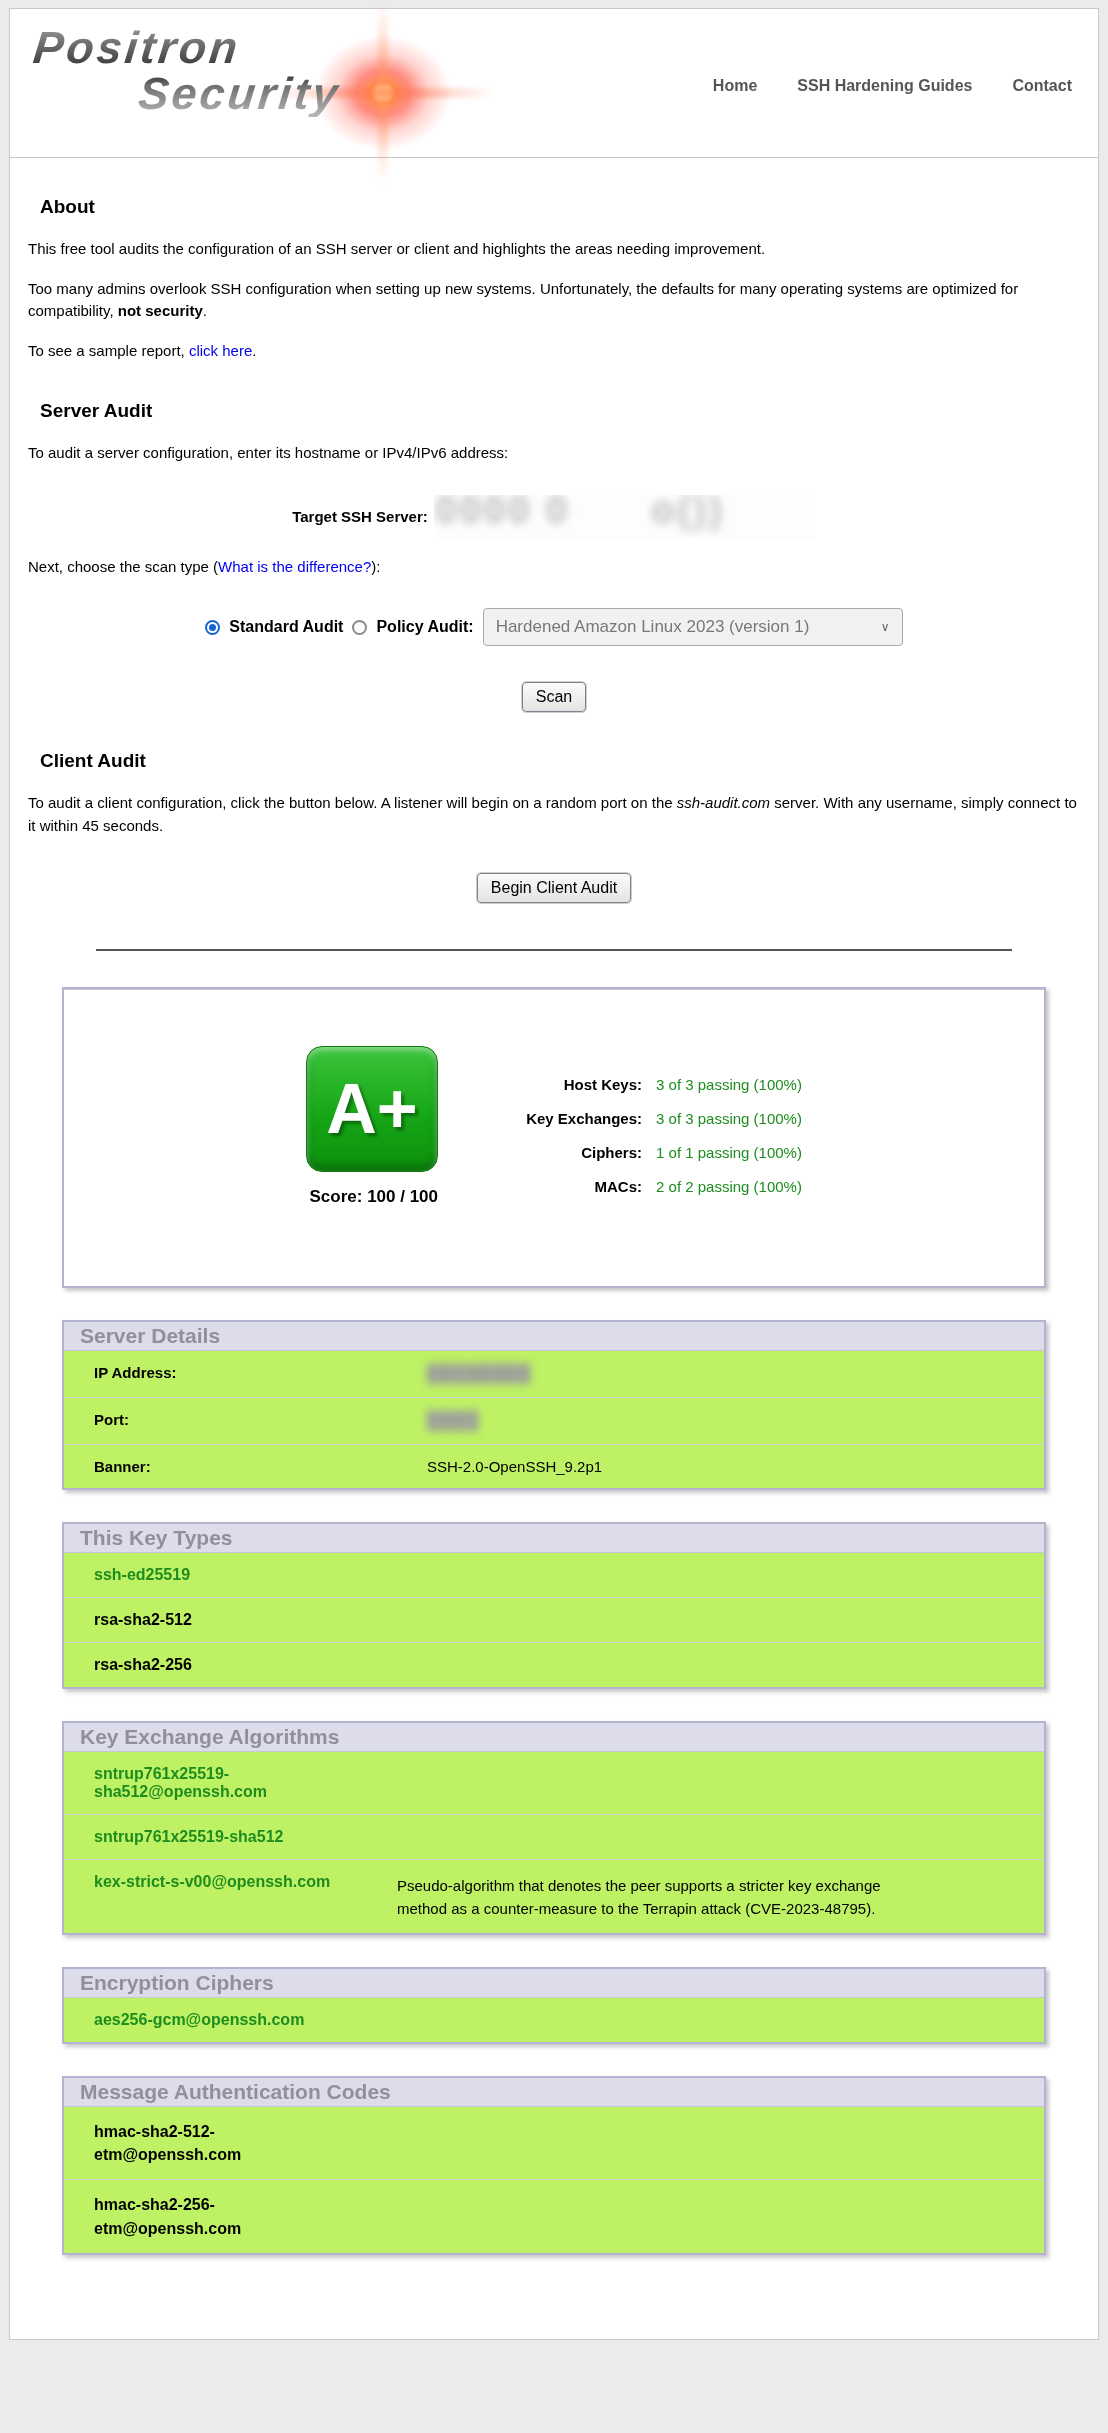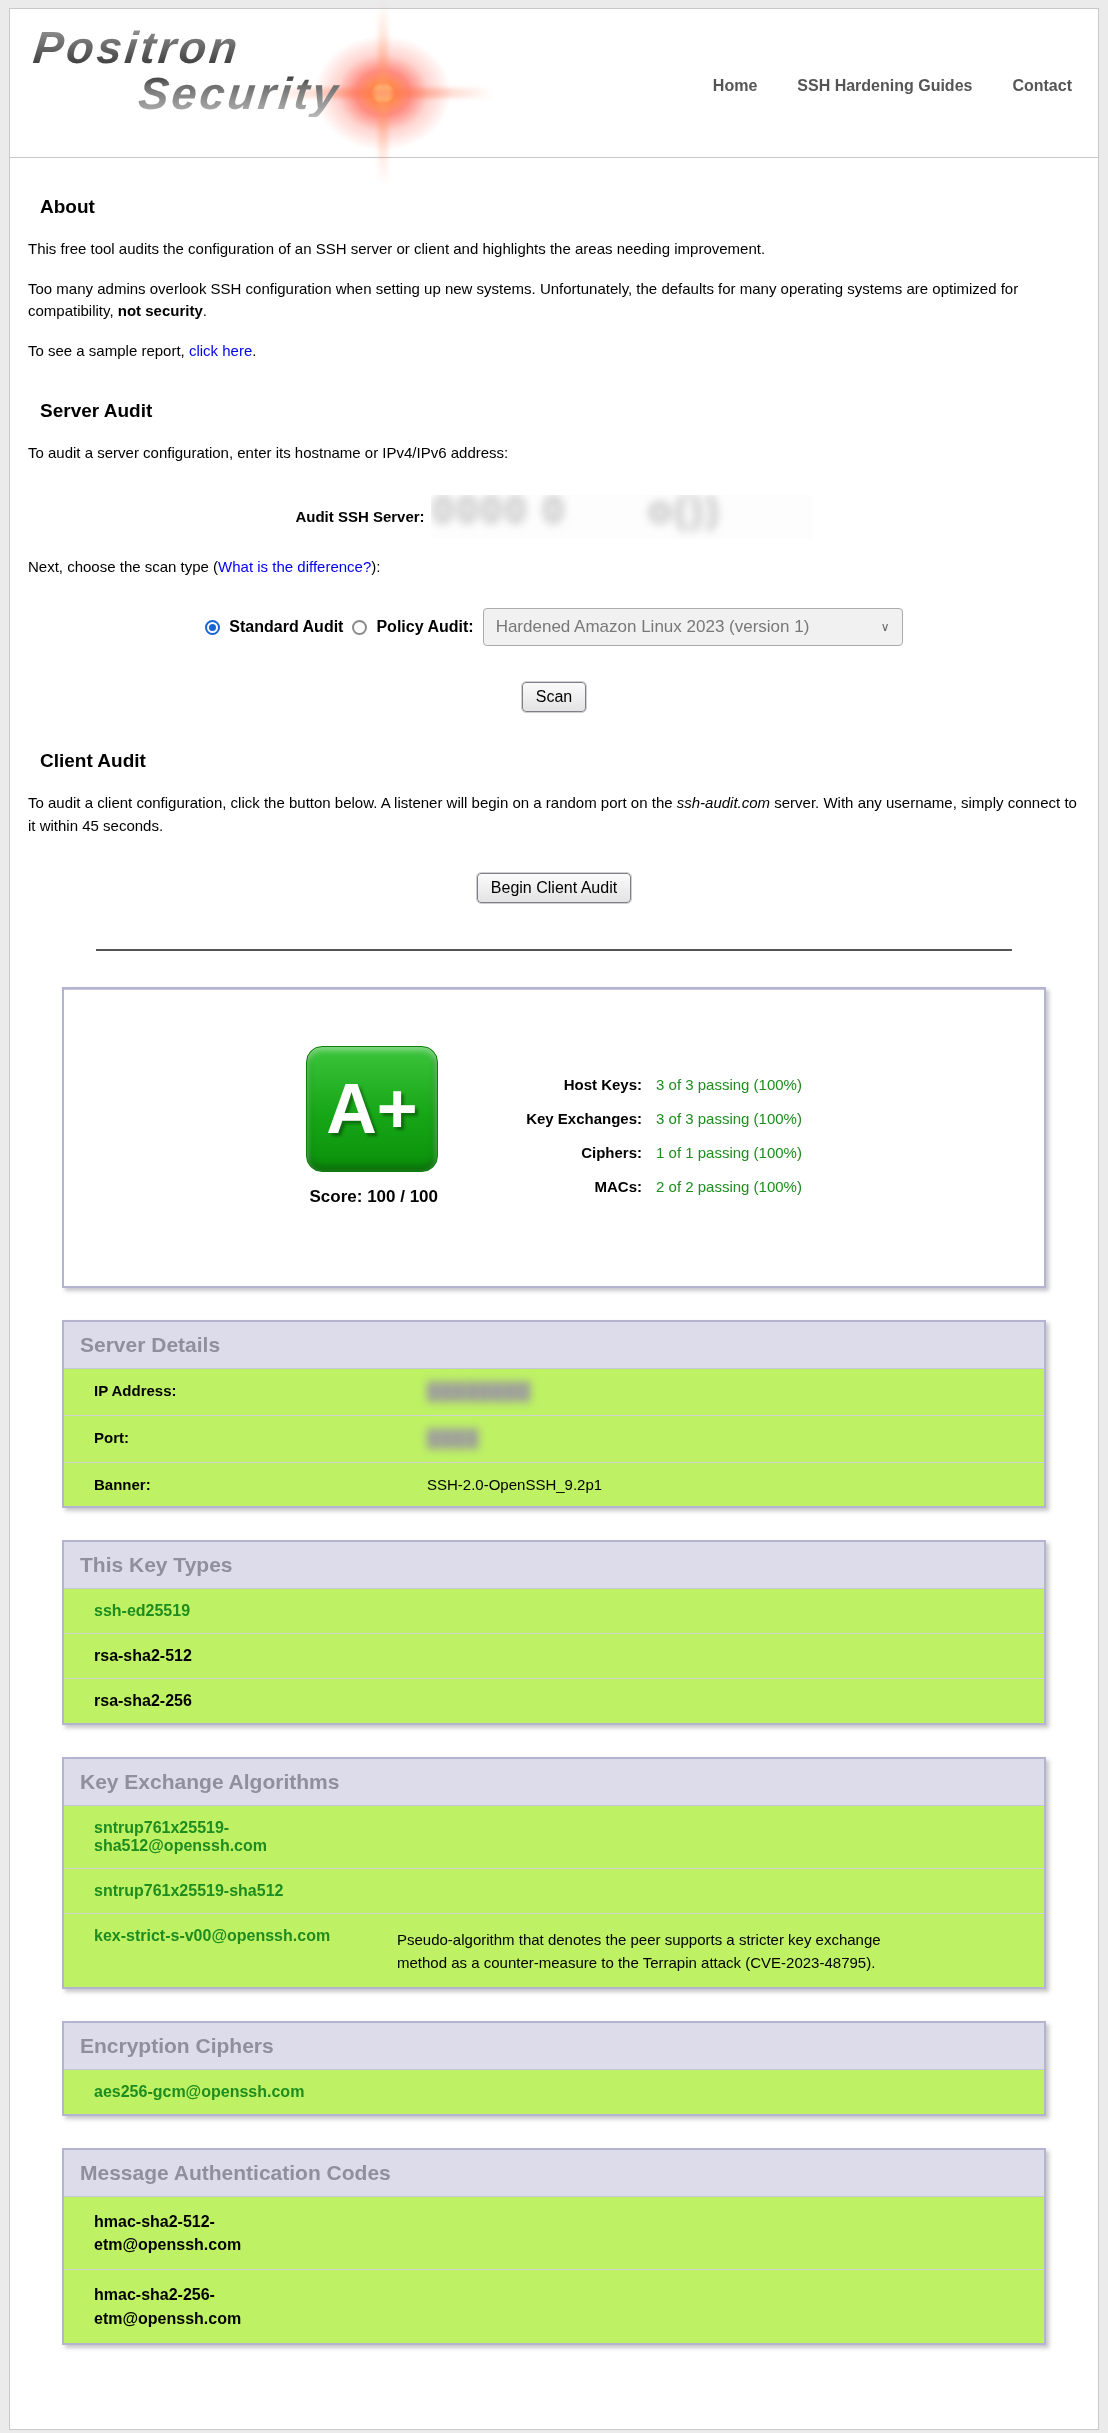--- a/index.html
+++ b/index.html
@@ -54,21 +54,21 @@
   .chev { color:#666; font-size:12px; }
   .btn { display:block; margin:36px auto 0 auto; background:linear-gradient(#fbfbfb,#e3e3e3);
          border:1px solid #7e7e8c; outline:1px solid #cfcfcf; border-radius:4px;
          font-family:inherit; font-size:16px; padding:5px 13px; cursor:pointer; }
   .rule { border:none; border-top:2px solid #555; width:87%; margin:46px auto 36px auto; }
 
   
   .panels { padding:0 52px; }
   .panel { border:2px solid #b4b4d0; box-shadow:3px 3px 4px rgba(130,130,140,0.45);
            margin-bottom:32px; background:#fafafa; }
-  .panel-h { background:#dcdcea; padding:11px 16px; font-size:21px; font-weight:bold; color:#8f8f9e; }
+  .panel-h { background:#dcdcea; padding:2px 16px; font-size:21px; font-weight:bold; color:#8f8f9e; }
   .panel.results .panel-h { color:#55555d; padding:16px 16px; }
   .scramble { display:inline-block; font-size:20px; color:#4d4d55; filter:blur(1.5px);
               letter-spacing:-1px; margin-left:6px; }
   .rows .row { padding:13px 16px 13px 30px; font-size:15px; background:#bef264; }
   .rows .row + .row { border-top:1px solid #d2d2d2; }
   .panel-h + .rows .row:first-child { border-top:1px solid #c6c6da; }
 
   .results-body { background:#fff; display:flex; justify-content:center; gap:52px; padding:56px 0 74px 0;
                   border-top:1px solid #c6c6da; }
   .grade-col { text-align:center; }
@@ -124,21 +124,21 @@
 
       <h3 class="section">About</h3>
       <p class="body">This free tool audits the configuration of an SSH server or client and highlights the areas needing improvement.</p>
       <p class="body"><span>Too many admins overlook SSH configuration when setting up new systems. Unfortunately, the defaults for many operating systems are optimized for compatibility, </span><b>not security</b><span>.</span></p>
       <p class="body"><span>To see a sample report, </span><span class="link">click here</span><span>.</span></p>
 
       <h3 class="section">Server Audit</h3>
       <p class="body">To audit a server configuration, enter its hostname or IPv4/IPv6 address:</p>
 
       <div class="target-row">
-        <span class="target-label">Audit SSH Server:</span>
+        <span class="target-label">Target SSH Server:</span>
         <div class="blur-input">
           <span class="noise">0000 0      o())</span>
         </div>
       </div>
 
       <p class="body"><span>Next, choose the scan type (</span><span class="link">What is the difference?</span><span>):</span></p>
 
       <div class="scan-type-row">
         <span class="radio sel"></span>
         <span>Standard Audit</span>

